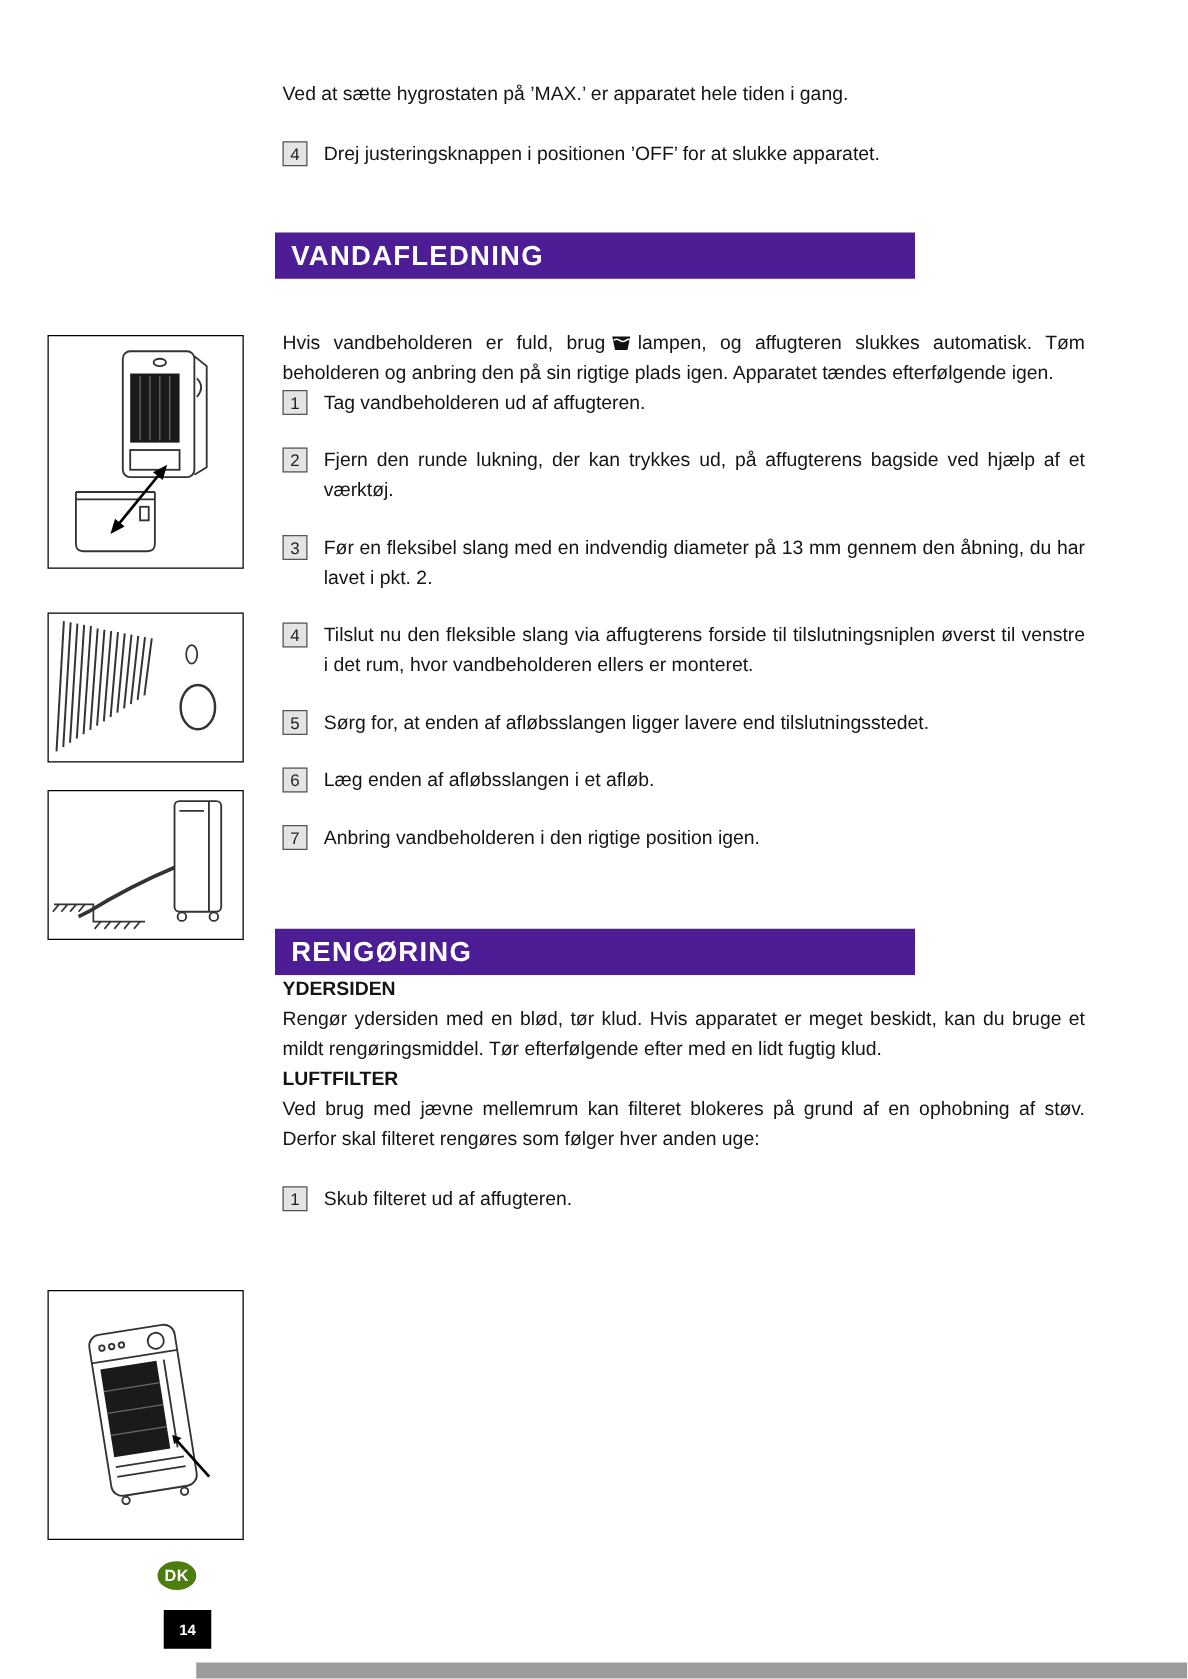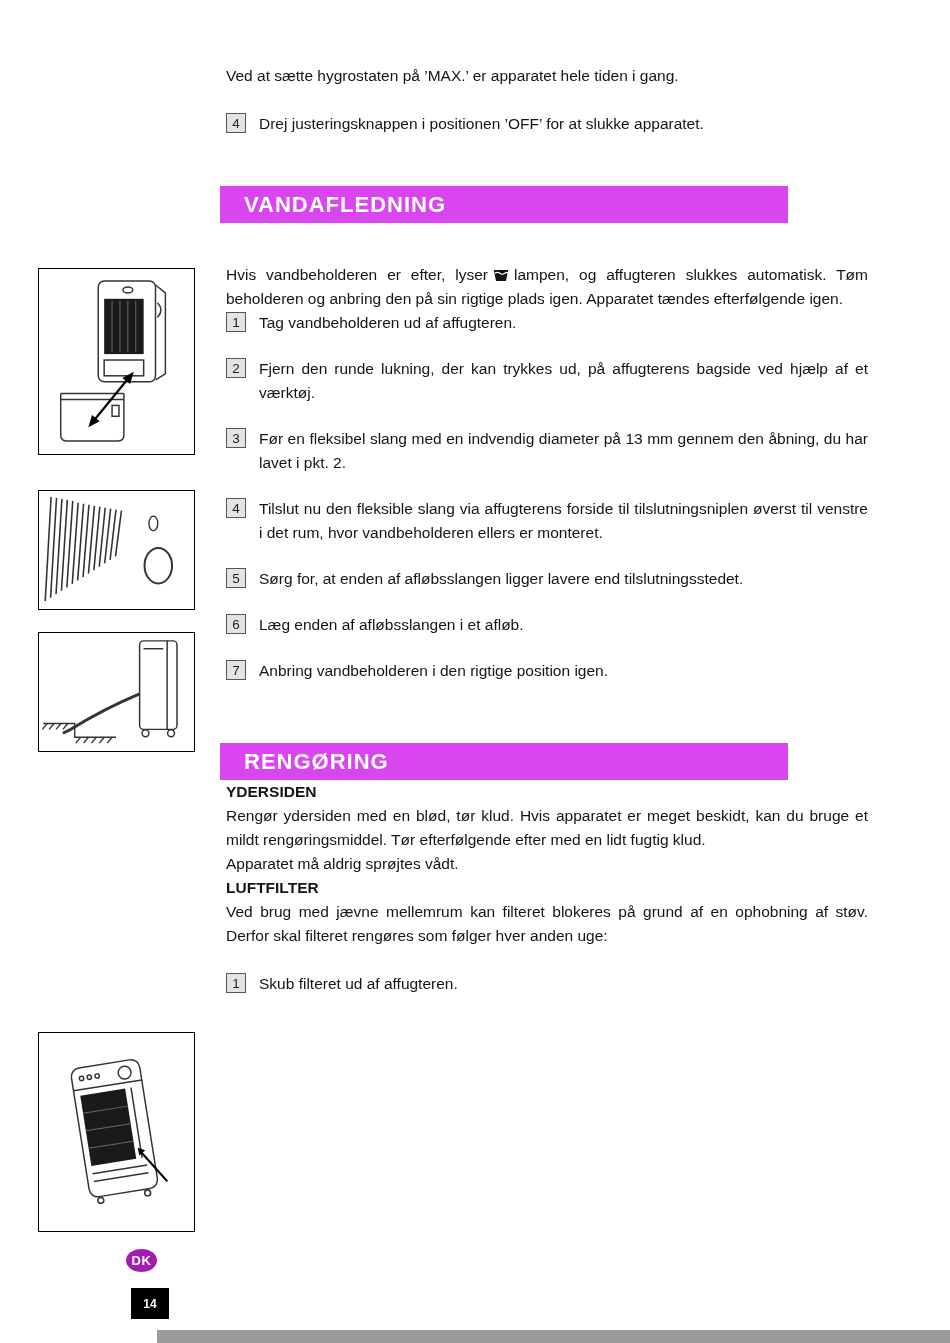--- a/index.html
+++ b/index.html
@@ -4,22 +4,22 @@
 <style>
   * { margin:0; padding:0; box-sizing:border-box; }
   html,body { background:#ffffff; }
   .page {
     position:relative; width:950px; height:1343px; background:#fff;
     font-family:Liberation Sans, sans-serif; color:#141414; overflow:hidden;
   }
   .content { position:absolute; left:226px; top:64px; width:642px; font-size:15.5px; line-height:24px; }
   .just { text-align:justify; }
   .section-bar {
-    background:#d946ef; color:#ffffff; font-weight:bold; font-size:22px;
-    height:37px; line-height:37px; width:568px; margin-left:-6px; padding-left:24px;
+    background:#4c1d95; color:#ffffff; font-weight:bold; font-size:22px;
+    height:37px; line-height:37px; width:512px; margin-left:-6px; padding-left:13px;
     letter-spacing:1px;
   }
   #bar1 { margin-top:50px; }
   #bar2 { margin-top:60px; }
   #para1 { margin-top:40px; }
   #para2 { margin:0 0 22px 0; }
   #outro { margin-top:0; }
   #para3 { margin-top:38px; margin-bottom:25px; }
   .intro-step { margin-top:24px; }
   .step { display:flex; margin-bottom:22px; }
@@ -30,21 +30,21 @@
   .step-text { margin-left:13px; text-align:justify; flex:1; }
   h3.sub { font-size:15.5px; font-weight:bold; line-height:24px; }
   .tank-icon { vertical-align:-2px; margin:0 4px; }
   .illus { position:absolute; border:1px solid #000; background:#fff; }
   #illus1 { left:38px; top:268px; width:157px; height:187px; }
   #illus2 { left:38px; top:490px; width:157px; height:120px; }
   #illus3 { left:38px; top:632px; width:157px; height:120px; }
   #illus4 { left:38px; top:1032px; width:157px; height:200px; }
   .dk-badge {
     position:absolute; left:126px; top:1249px; width:31px; height:23px;
-    background:#a21caf; color:#fff; border-radius:50%;
+    background:#4d7c0f; color:#fff; border-radius:50%;
     font-size:13px; font-weight:bold; text-align:center; line-height:23px; letter-spacing:0.5px;
   }
   .page-num {
     position:absolute; left:131px; top:1288px; width:38px; height:31px;
     background:#000; color:#fff; font-size:12px; font-weight:bold;
     display:flex; align-items:center; justify-content:center;
   }
   .footer-bar { position:absolute; left:157px; right:0; bottom:0; height:13px; background:#9b9b9b; }
   svg .ln { stroke:#333; stroke-width:1.5; fill:none; }
 </style>
@@ -165,21 +165,21 @@
 
     <p>Ved at sætte hygrostaten på ’MAX.’ er apparatet hele tiden i gang.</p>
 
     <div class="step intro-step">
       <div class="step-num">4</div>
       <div class="step-text">Drej justeringsknappen i positionen ’OFF’ for at slukke apparatet.</div>
     </div>
 
     <h2 class="section-bar" id="bar1">VANDAFLEDNING</h2>
 
-    <p class="just" id="para1"><span>Hvis vandbeholderen er efter, lyser</span><svg class="tank-icon" width="18" height="13" viewBox="0 0 20 14">
+    <p class="just" id="para1"><span>Hvis vandbeholderen er fuld, brug</span><svg class="tank-icon" width="18" height="13" viewBox="0 0 20 14">
           <path d="M2 1 H18 L15.5 13 H4.5 Z" fill="#111"></path>
           <path d="M3.2 4.6 Q6 2.6 8.7 4.6 T14.2 4.6 T17.4 4.6" stroke="#fff" fill="none" stroke-width="1.3"></path>
         </svg><span>lampen, og affugteren slukkes automatisk. Tøm beholderen og anbring den på sin rigtige plads igen. Apparatet tændes efterfølgende igen.</span></p>
 
 
     <div class="step">
       <div class="step-num">1</div>
       <div class="step-text">Tag vandbeholderen ud af affugteren.</div>
     </div>
     <div class="step">
@@ -206,21 +206,20 @@
       <div class="step-num">7</div>
       <div class="step-text">Anbring vandbeholderen i den rigtige position igen.</div>
     </div>
 
 
     <h2 class="section-bar" id="bar2">RENGØRING</h2>
 
 
     <h3 class="sub">YDERSIDEN</h3>
     <p class="just">Rengør ydersiden med en blød, tør klud. Hvis apparatet er meget beskidt, kan du bruge et mildt rengøringsmiddel. Tør efterfølgende efter med en lidt fugtig klud.</p>
-    <p>Apparatet må aldrig sprøjtes vådt.</p>
 
     <h3 class="sub">LUFTFILTER</h3>
     <p class="just">Ved brug med jævne mellemrum kan filteret blokeres på grund af en ophobning af støv. Derfor skal filteret rengøres som følger hver anden uge:</p>
 
     <div class="step intro-step">
       <div class="step-num">1</div>
       <div class="step-text">Skub filteret ud af affugteren.</div>
     </div>
 
   </div>

